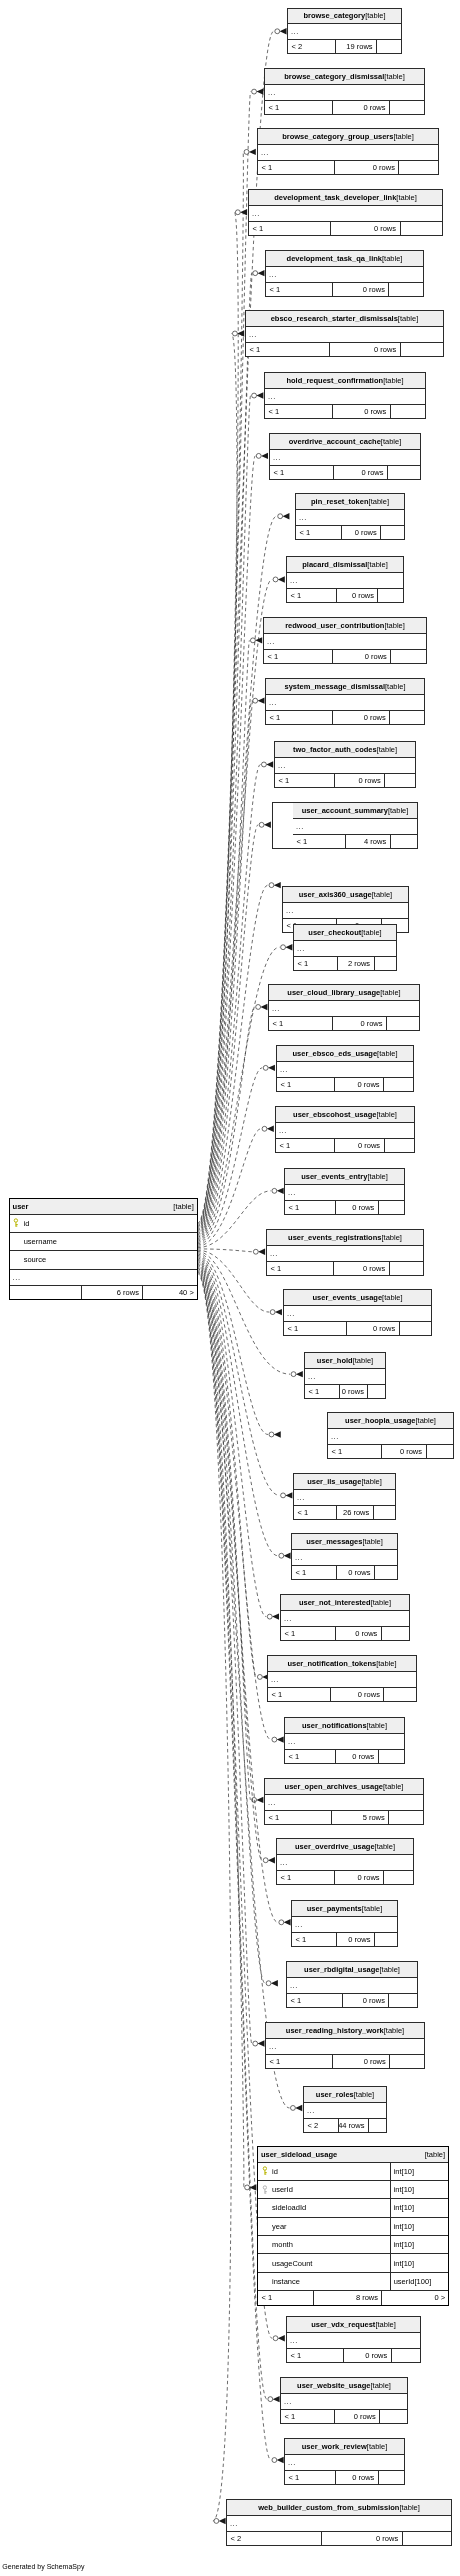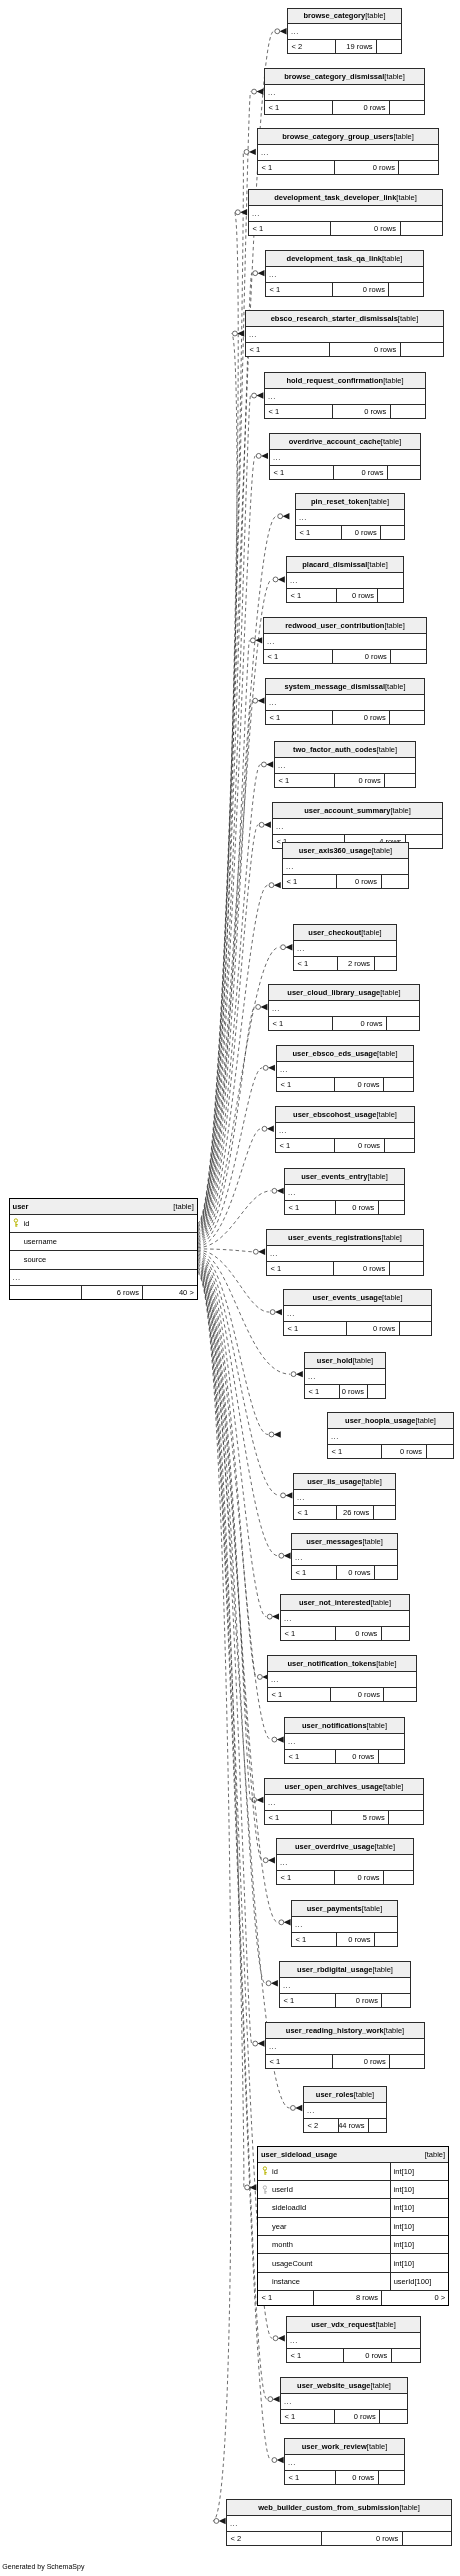--- a/index.html
+++ b/index.html
@@ -333,33 +333,33 @@
         <span class="tname">two_factor_auth_codes</span>
         <span class="ttag">[table]</span>
       </div>
       <div class="erow">...</div>
       <div class="tfoot" style="grid-template-columns: 42% 36% 22%;">
         <div class="fcell f0">&lt; 1</div>
         <div class="fcell f1">0 rows</div>
         <div class="fcell f2"></div>
       </div>
     </div>
-    <div class="tbox" style="left: 272px; top: 802px; width: 171px;">
+    <div class="tbox" style="left: 272px; top: 802px; width: 146px; padding-left: 20px;">
       <div class="thead center">
         <span class="tname">user_account_summary</span>
         <span class="ttag">[table]</span>
       </div>
       <div class="erow">...</div>
       <div class="tfoot" style="grid-template-columns: 42% 36% 22%;">
         <div class="fcell f0">&lt; 1</div>
         <div class="fcell f1">4 rows</div>
         <div class="fcell f2"></div>
       </div>
     </div>
-    <div class="tbox" style="left: 282px; top: 842px; width: 127px;">
+    <div class="tbox" style="left: 282px; top: 886px; width: 127px;">
       <div class="thead center">
         <span class="tname">user_axis360_usage</span>
         <span class="ttag">[table]</span>
       </div>
       <div class="erow">...</div>
       <div class="tfoot" style="grid-template-columns: 42% 36% 22%;">
         <div class="fcell f0">&lt; 1</div>
         <div class="fcell f1">0 rows</div>
         <div class="fcell f2"></div>
       </div>
@@ -561,21 +561,21 @@
         <span class="tname">user_payments</span>
         <span class="ttag">[table]</span>
       </div>
       <div class="erow">...</div>
       <div class="tfoot" style="grid-template-columns: 42% 36% 22%;">
         <div class="fcell f0">&lt; 1</div>
         <div class="fcell f1">0 rows</div>
         <div class="fcell f2"></div>
       </div>
     </div>
-    <div class="tbox" style="left: 279px; top: 1961px; width: 132px;">
+    <div class="tbox" style="left: 286px; top: 1961px; width: 132px;">
       <div class="thead center">
         <span class="tname">user_rbdigital_usage</span>
         <span class="ttag">[table]</span>
       </div>
       <div class="erow">...</div>
       <div class="tfoot" style="grid-template-columns: 42% 36% 22%;">
         <div class="fcell f0">&lt; 1</div>
         <div class="fcell f1">0 rows</div>
         <div class="fcell f2"></div>
       </div>

